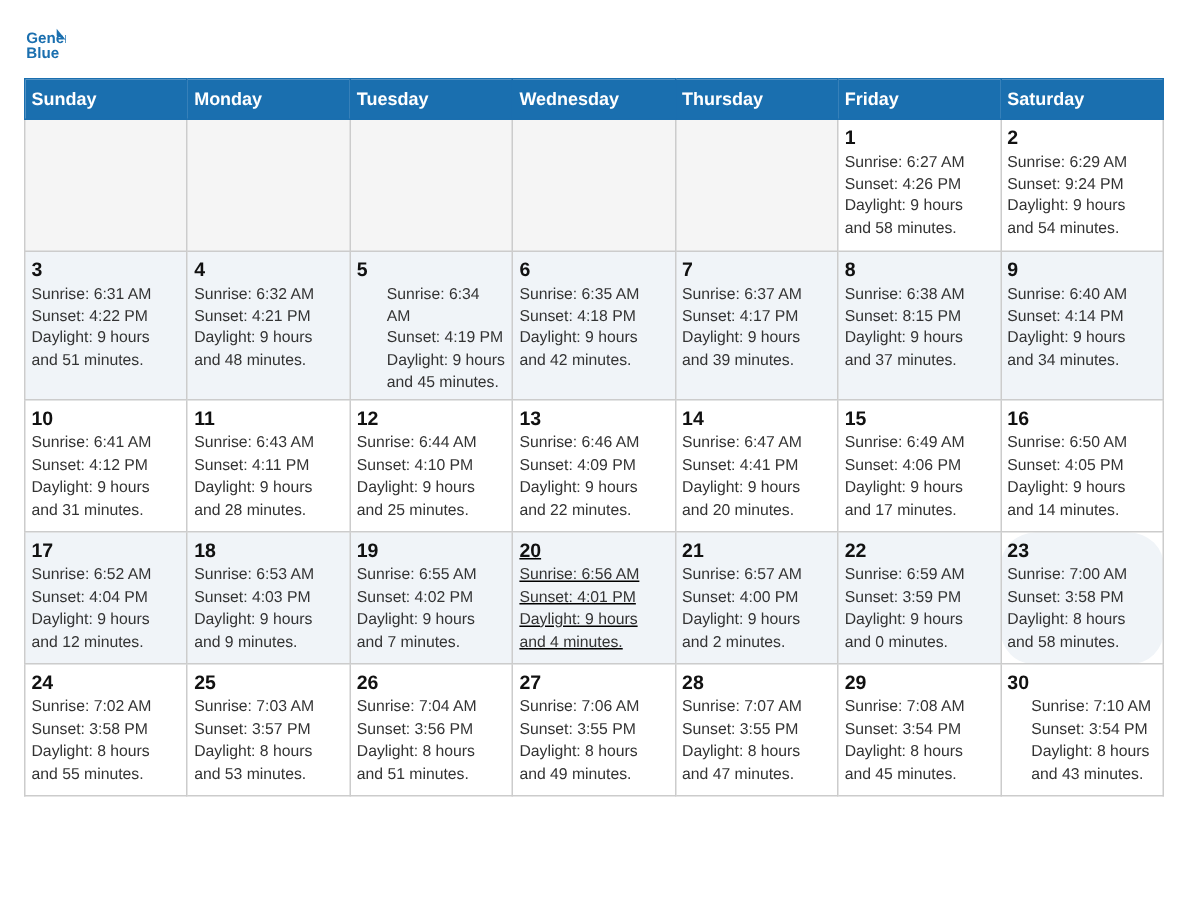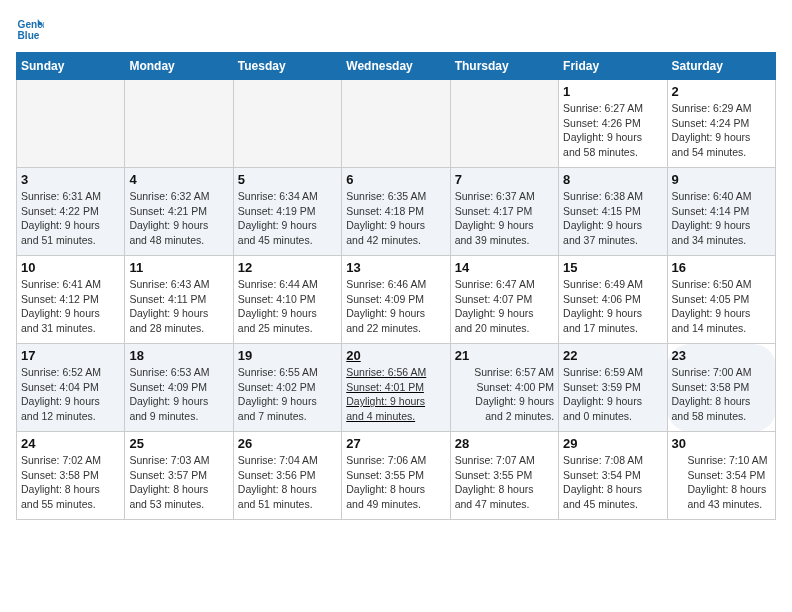--- a/index.html
+++ b/index.html
@@ -116,21 +116,21 @@
         <td>
           <div class="day-num">1</div>
           <div class="day-info" style="white-space: pre-line;">Sunrise: 6:27 AM
 Sunset: 4:26 PM
 Daylight: 9 hours
 and 58 minutes.</div>
         </td>
         <td>
           <div class="day-num">2</div>
           <div class="day-info" style="white-space: pre-line;">Sunrise: 6:29 AM
-Sunset: 4:24 PM
+Sunset: 9:24 PM
 Daylight: 9 hours
 and 54 minutes.</div>
         </td>
       </tr>
       <tr>
         <td style="background: rgb(240, 244, 248);">
           <div class="day-num">3</div>
           <div class="day-info" style="white-space: pre-line;">Sunrise: 6:31 AM
 Sunset: 4:22 PM
 Daylight: 9 hours
@@ -138,21 +138,21 @@
         </td>
         <td style="background: rgb(240, 244, 248);">
           <div class="day-num">4</div>
           <div class="day-info" style="white-space: pre-line;">Sunrise: 6:32 AM
 Sunset: 4:21 PM
 Daylight: 9 hours
 and 48 minutes.</div>
         </td>
         <td style="background: rgb(240, 244, 248);">
           <div class="day-num">5</div>
-          <div class="day-info" style="white-space: pre-line;">Sunrise: 6:34 AM
+          <div class="day-info" style="white-space: pre-line; margin-left: 20px;">Sunrise: 6:34 AM
 Sunset: 4:19 PM
 Daylight: 9 hours
 and 45 minutes.</div>
         </td>
         <td style="background: rgb(240, 244, 248);">
           <div class="day-num">6</div>
           <div class="day-info" style="white-space: pre-line;">Sunrise: 6:35 AM
 Sunset: 4:18 PM
 Daylight: 9 hours
 and 42 minutes.</div>
@@ -160,21 +160,21 @@
         <td style="background: rgb(240, 244, 248);">
           <div class="day-num">7</div>
           <div class="day-info" style="white-space: pre-line;">Sunrise: 6:37 AM
 Sunset: 4:17 PM
 Daylight: 9 hours
 and 39 minutes.</div>
         </td>
         <td style="background: rgb(240, 244, 248);">
           <div class="day-num">8</div>
           <div class="day-info" style="white-space: pre-line;">Sunrise: 6:38 AM
-Sunset: 4:15 PM
+Sunset: 8:15 PM
 Daylight: 9 hours
 and 37 minutes.</div>
         </td>
         <td style="background: rgb(240, 244, 248);">
           <div class="day-num">9</div>
           <div class="day-info" style="white-space: pre-line;">Sunrise: 6:40 AM
 Sunset: 4:14 PM
 Daylight: 9 hours
 and 34 minutes.</div>
         </td>
@@ -204,21 +204,21 @@
         <td>
           <div class="day-num">13</div>
           <div class="day-info" style="white-space: pre-line;">Sunrise: 6:46 AM
 Sunset: 4:09 PM
 Daylight: 9 hours
 and 22 minutes.</div>
         </td>
         <td>
           <div class="day-num">14</div>
           <div class="day-info" style="white-space: pre-line;">Sunrise: 6:47 AM
-Sunset: 4:07 PM
+Sunset: 4:41 PM
 Daylight: 9 hours
 and 20 minutes.</div>
         </td>
         <td>
           <div class="day-num">15</div>
           <div class="day-info" style="white-space: pre-line;">Sunrise: 6:49 AM
 Sunset: 4:06 PM
 Daylight: 9 hours
 and 17 minutes.</div>
         </td>
@@ -234,41 +234,41 @@
         <td style="background: rgb(240, 244, 248);">
           <div class="day-num">17</div>
           <div class="day-info" style="white-space: pre-line;">Sunrise: 6:52 AM
 Sunset: 4:04 PM
 Daylight: 9 hours
 and 12 minutes.</div>
         </td>
         <td style="background: rgb(240, 244, 248);">
           <div class="day-num">18</div>
           <div class="day-info" style="white-space: pre-line;">Sunrise: 6:53 AM
-Sunset: 4:09 PM
+Sunset: 4:03 PM
 Daylight: 9 hours
 and 9 minutes.</div>
         </td>
         <td style="background: rgb(240, 244, 248);">
           <div class="day-num">19</div>
           <div class="day-info" style="white-space: pre-line;">Sunrise: 6:55 AM
 Sunset: 4:02 PM
 Daylight: 9 hours
 and 7 minutes.</div>
         </td>
         <td style="background: rgb(240, 244, 248); text-decoration: underline;">
           <div class="day-num">20</div>
           <div class="day-info" style="white-space: pre-line;">Sunrise: 6:56 AM
 Sunset: 4:01 PM
 Daylight: 9 hours
 and 4 minutes.</div>
         </td>
         <td style="background: rgb(240, 244, 248);">
           <div class="day-num">21</div>
-          <div class="day-info" style="white-space: pre-line; text-align: right;">Sunrise: 6:57 AM
+          <div class="day-info" style="white-space: pre-line;">Sunrise: 6:57 AM
 Sunset: 4:00 PM
 Daylight: 9 hours
 and 2 minutes.</div>
         </td>
         <td style="background: rgb(240, 244, 248); margin-left: 26px;">
           <div class="day-num">22</div>
           <div class="day-info" style="white-space: pre-line;">Sunrise: 6:59 AM
 Sunset: 3:59 PM
 Daylight: 9 hours
 and 0 minutes.</div>

